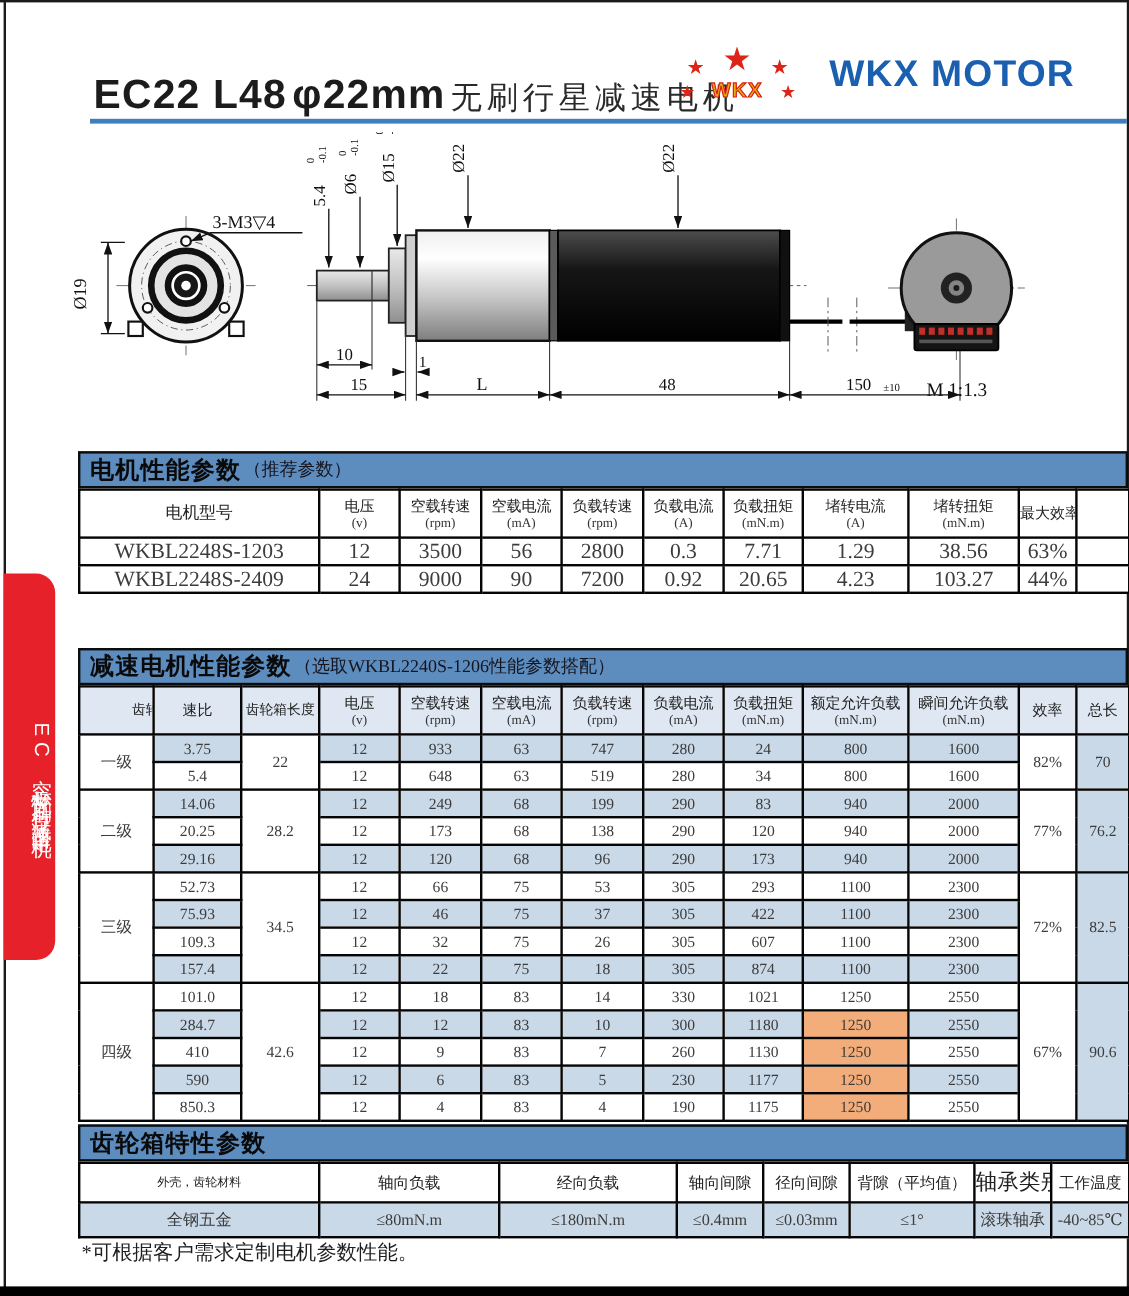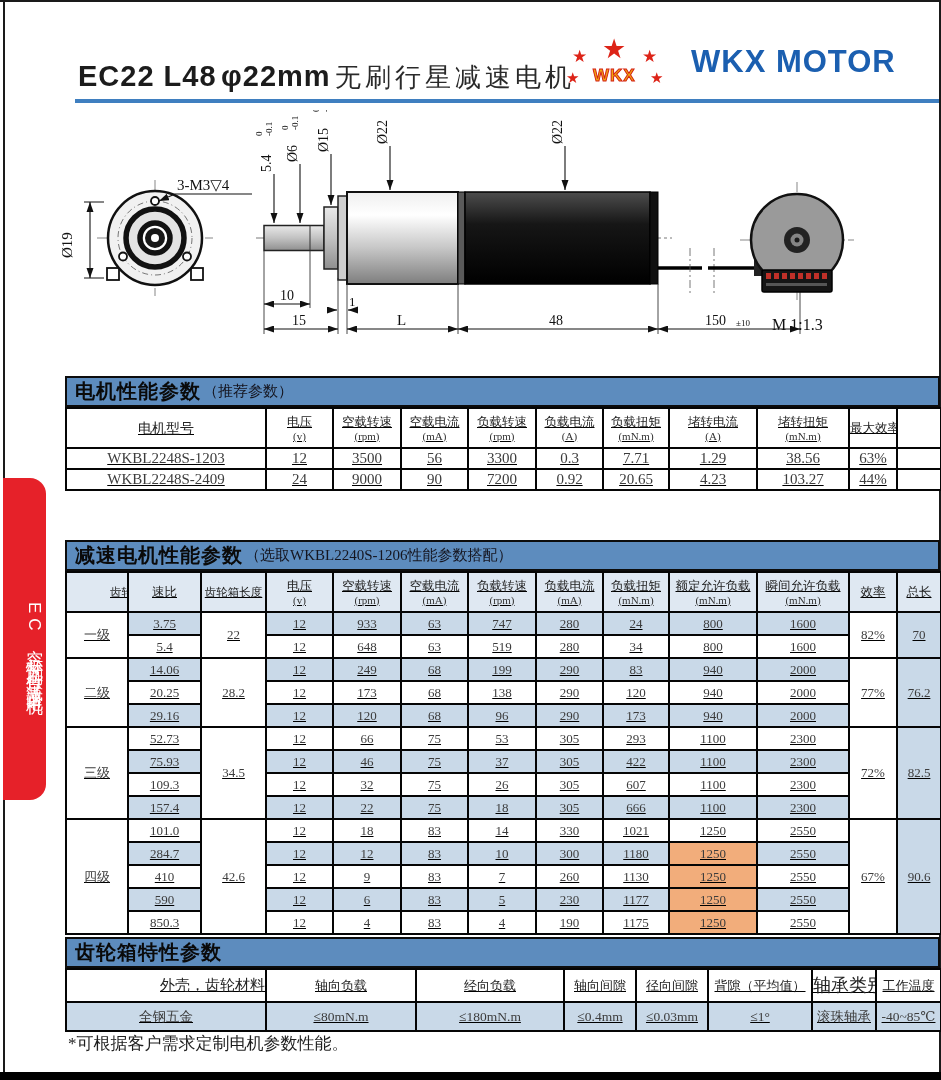--- a/index.html
+++ b/index.html
@@ -6,21 +6,21 @@
   body{width:941px;height:1080px;position:relative;background:#fff;overflow:hidden;
        font-family:"Liberation Sans","DejaVu Sans",sans-serif;}
   
   .frame-left{position:absolute;left:3px;top:0;width:2px;height:1080px;background:#1a1a1a;}
   .frame-top{position:absolute;left:0;top:0;width:941px;height:2px;background:#1a1a1a;}
   .frame-right{position:absolute;right:0;top:0;width:2px;height:1080px;background:#1a1a1a;}
   .frame-bottom{position:absolute;left:0;bottom:0;width:941px;height:8px;background:#000;}
 
   
   .title-block{position:absolute;left:78px;top:60px;white-space:nowrap;}
-  .title-model{font-weight:bold;font-size:29px;color:#1c1c1c;letter-spacing:1px;}
+  .title-model{font-weight:bold;font-size:34px;color:#1c1c1c;letter-spacing:1px;}
   .title-cn{font-size:26px;color:#2a2a2a;letter-spacing:4px;font-family:"Liberation Serif","DejaVu Serif",serif;}
   .blue-rule{position:absolute;left:75px;top:99px;width:864px;height:4px;background:#3f7fc0;}
   .logo{position:absolute;left:566px;top:36px;width:370px;height:62px;}
   .stars{position:absolute;left:0;top:0;width:110px;height:62px;color:#dd2418;}
   .star{position:absolute;line-height:1;}
   .wkx-badge{position:absolute;left:27px;top:30px;font-size:17px;font-weight:bold;color:#f0a90c;
              -webkit-text-stroke:1px #d42015;letter-spacing:1px;}
   .brand{position:absolute;left:125px;top:8px;font-size:31px;font-weight:bold;color:#1b5fb0;letter-spacing:1px;}
 
   
@@ -32,28 +32,28 @@
   
   .drawing{position:absolute;left:60px;top:110px;width:880px;height:256px;}
   .drawing text{font-family:"Liberation Serif","DejaVu Serif",serif;fill:#111;}
 
   
   .sec{position:absolute;left:65px;width:875px;}
   .bar{background:#5d8cbe;border:2px solid #0c0c0c;box-sizing:border-box;height:31px;
        display:flex;align-items:center;padding-left:8px;}
   .bt{font-size:20px;font-weight:bold;color:#0a0a0a;letter-spacing:1px;}
   .bs{font-size:15px;color:#15151f;font-family:"Liberation Serif","DejaVu Serif",serif;margin-left:2px;}
-  table{border-collapse:collapse;table-layout:fixed;width:875px;background:#fff;text-decoration:underline;}
+  table{border-collapse:collapse;table-layout:fixed;width:875px;background:#fff;}
   th,td{border:2px solid #050505;text-align:center;vertical-align:middle;padding:0;overflow:hidden;
         white-space:nowrap;font-family:"Liberation Serif","DejaVu Serif",serif;color:#3c3c3c;}
   th{color:#222;font-weight:normal;}
   .hl{font-size:12.5px;line-height:15px;}
   .hu{font-size:11px;line-height:12px;color:#333;}
   #t1 th{height:38px;}
-  #t1 td{height:19px;font-size:15px;}
+  #t1 td{height:19px;font-size:18px;}
   #t2 th{height:38px;background:#dfe8f2;}
   #t2 td{height:21px;font-size:13px;}
   #t3 th{height:31px;}
   #t3 td{height:27px;font-size:13.5px;}
   .shade{background:#c9d9e8;}
   .orange{background:#f2ad7b;}
   .mono-model{font-size:12px;letter-spacing:0;}
   .first-h{font-size:14px;}
 
   
@@ -299,21 +299,21 @@
             <div class="hl"></div>
           </th>
         </tr>
       </thead>
     <tbody id="t1b">
         <tr>
           <td class="mono-model">WKBL2248S-1203</td>
           <td>12</td>
           <td>3500</td>
           <td>56</td>
-          <td>3300</td>
+          <td>2800</td>
           <td>0.3</td>
           <td>7.71</td>
           <td>1.29</td>
           <td>38.56</td>
           <td>63%</td>
           <td></td>
         </tr>
         <tr>
           <td class="mono-model">WKBL2248S-2409</td>
           <td>24</td>
@@ -504,21 +504,21 @@
           <td>1100</td>
           <td>2300</td>
         </tr>
         <tr>
           <td class="shade">157.4</td>
           <td class="shade">12</td>
           <td class="shade">22</td>
           <td class="shade">75</td>
           <td class="shade">18</td>
           <td class="shade">305</td>
-          <td class="shade">666</td>
+          <td class="shade">874</td>
           <td class="shade">1100</td>
           <td class="shade">2300</td>
         </tr>
         <tr>
           <td rowspan="5">四级</td>
           <td>101.0</td>
           <td rowspan="5">42.6</td>
           <td>12</td>
           <td>18</td>
           <td>83</td>
@@ -589,21 +589,21 @@
         <col style="width:148px">
         <col style="width:72px">
       <col style="width:72px">
         <col style="width:104px">
         <col style="width:64px">
         <col style="width:65px">
     </colgroup>
     <thead id="t3h">
         <tr>
           <th>
-            <div class="hl" style="font-size: 15px; text-align: right;">外壳，齿轮材料</div>
+            <div class="hl" style="font-size: 10px;">外壳，齿轮材料</div>
           </th>
           <th>
             <div class="hl" style="font-size: 13px;">轴向负载</div>
           </th>
           <th>
             <div class="hl" style="font-size: 13px;">经向负载</div>
           </th>
           <th>
             <div class="hl" style="font-size: 13px;">轴向间隙</div>
           </th>

